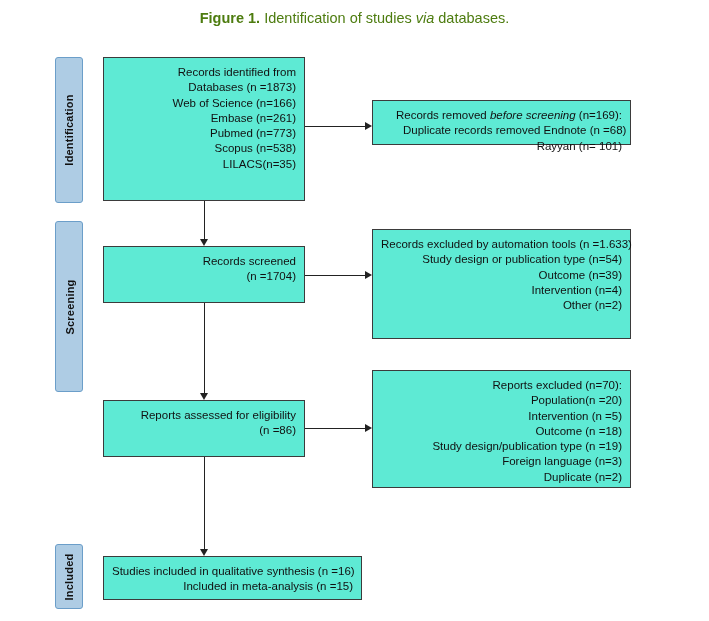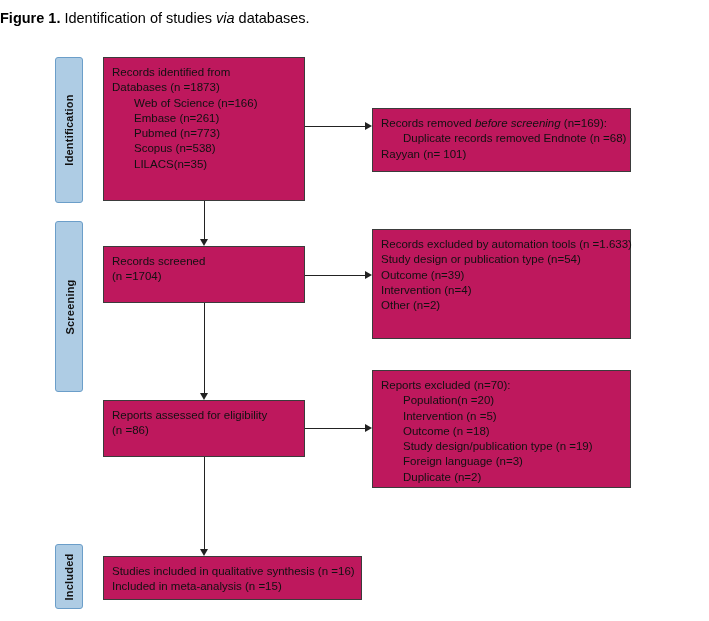--- a/index.html
+++ b/index.html
@@ -14,22 +14,23 @@
     font-family: "Liberation Sans", sans-serif;
     color: #000000;
     overflow: hidden;
   }
 
   #figure-title {
     position: absolute;
     top: 10px;
     left: 0;
     width: 709px;
+    text-align: center;
     font-size: 14.5px;
-    color: #000000;
+    color: #4d7c0f;
   }
   #figure-title .fig-label { font-weight: bold; }
   #figure-title .fig-italic { font-style: italic; }
 
   
   .stage-label {
     position: absolute;
     background: #aecce4;
     border: 1px solid #6b9ec9;
     border-radius: 3px;
@@ -46,34 +47,35 @@
     letter-spacing: 0.2px;
   }
 
   #stage-identification { left: 55px; top: 57px;  width: 26px; height: 144px; }
   #stage-screening      { left: 55px; top: 221px; width: 26px; height: 169px; }
   #stage-included       { left: 55px; top: 544px; width: 26px; height: 63px; }
 
   
   .box {
     position: absolute;
-    background: #be185d;
+    background: #5eead4;
     border: 1px solid #3b3b3b;
     box-sizing: border-box;
     font-size: 11.5px;
     line-height: 1.33;
     padding: 7px 8px;
     color: #111111;
+    text-align: right;
   }
   .box .ind1 { padding-left: 22px; display: block; }
   .box .ln { display: block; white-space: nowrap; }
   .box .it { font-style: italic; }
 
   #box-identified        { left: 103px; top: 57px;  width: 202px; height: 144px; }
-  #box-removed           { left: 372px; top: 108px;  width: 259px; height: 64px; }
+  #box-removed           { left: 372px; top: 100px;  width: 259px; height: 45px; }
   #box-screened          { left: 103px; top: 246px; width: 202px; height: 57px; }
   #box-excluded-auto     { left: 372px; top: 229px; width: 259px; height: 110px; }
   #box-eligibility       { left: 103px; top: 400px; width: 202px; height: 57px; }
   #box-reports-excluded  { left: 372px; top: 370px; width: 259px; height: 118px; }
   #box-included-studies  { left: 103px; top: 556px; width: 259px; height: 44px; }
 
   
   .arrow-line {
     position: absolute;
     background: #222222;

